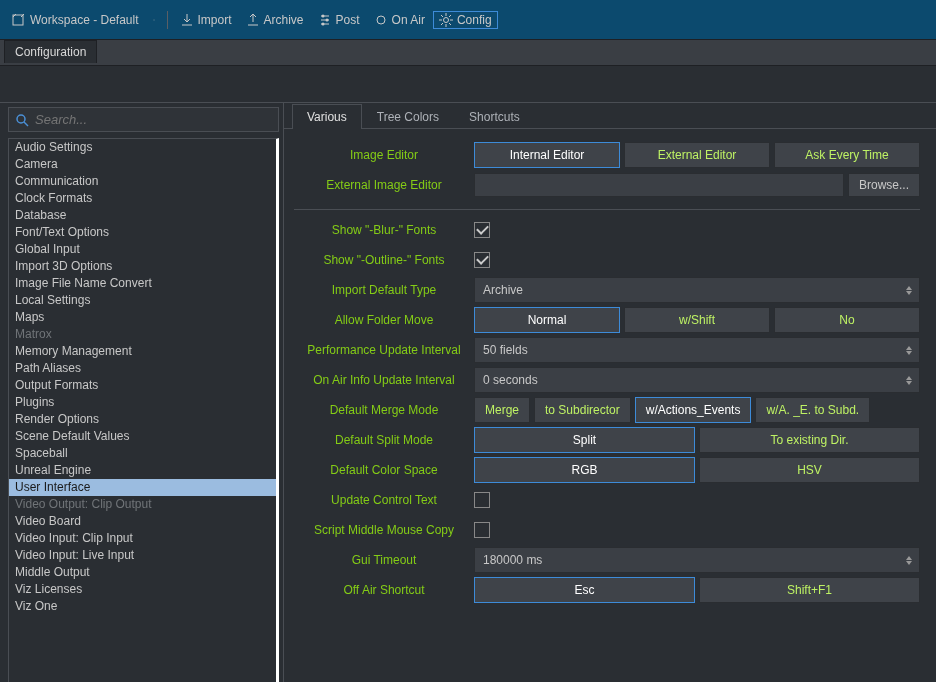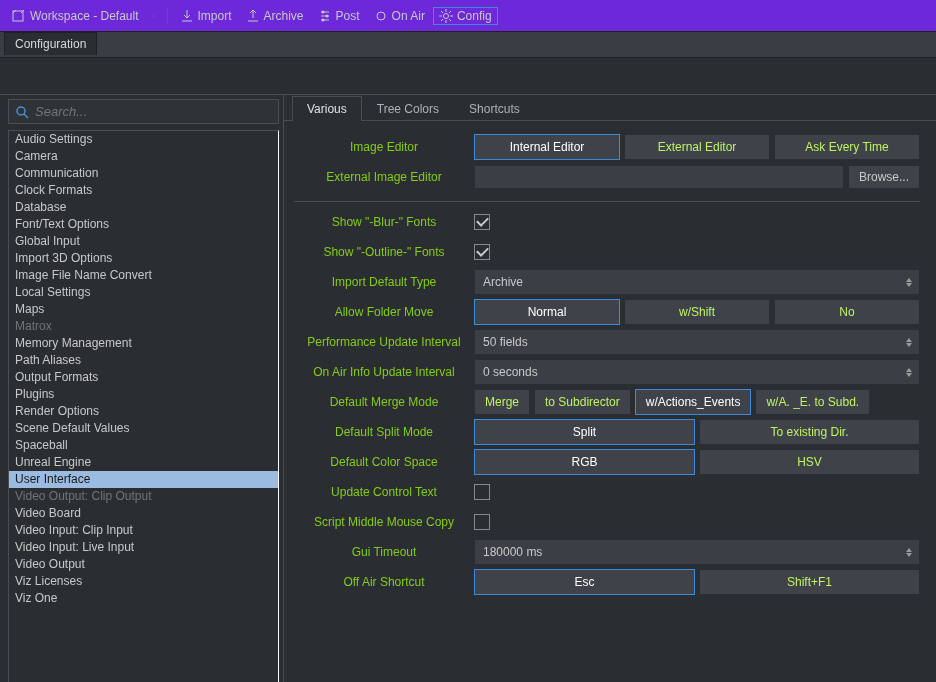--- a/index.html
+++ b/index.html
@@ -1,35 +1,35 @@
 <!DOCTYPE html>
 <html><head>
 <meta charset="utf-8">
 <style>
   * { box-sizing: border-box; margin: 0; padding: 0; }
   html, body { width: 936px; height: 682px; overflow: hidden; background: #2a2e33; color: #c8c8c8; font-family: "Segoe UI", Arial, sans-serif; font-size: 12px; }
   body { display: flex; flex-direction: column; }
 
   
-  .toolbar { display: flex; align-items: center; height: 32px; background: #6d28d9; border-bottom: 1px solid #1e2024; padding: 0 6px; gap: 2px; }
+  .toolbar { display: flex; align-items: center; height: 40px; background: #0c4a6e; border-bottom: 1px solid #1e2024; padding: 0 6px; gap: 2px; }
   .toolbar .sep { width: 1px; height: 18px; background: #5a5e64; margin: 0 4px; }
   .tb-item { display: flex; align-items: center; gap: 4px; padding: 2px 6px; cursor: pointer; white-space: nowrap; }
   .tb-item.hl { border: 1px solid #3d8bd8; padding: 1px 5px; }
   .tb-icon { width: 14px; height: 14px; display: flex; align-items: center; justify-content: center; }
 
   
   .secondbar { display: flex; align-items: flex-start; height: 26px; background: #3a3e44; border-bottom: 1px solid #1e2024; padding: 0 4px; }
   .secondbar .tab { background: #2a2e33; border: 1px solid #1e2024; border-bottom: none; padding: 4px 10px; color: #d8d8d8; }
 
   
   .main { display: flex; flex: 1 1 auto; overflow: hidden; margin-top: 36px; border-top: 1px solid #4a4e54; }
   .sidebar { width: 284px; display: flex; flex-direction: column; border-right: 1px solid #4a4e54; padding: 4px 0 0 8px; }
   .search { display: flex; align-items: center; gap: 6px; padding: 4px 6px; border: 1px solid #4a4e54; background: #2f3338; margin-right: 4px; }
   .search input { flex: 1; background: transparent; border: none; outline: none; color: #888; font-size: 13px; font-style: italic; }
-  .catlist { margin-top: 6px; border-top: 1px solid #4a4e54; border-left: 1px solid #4a4e54; border-right: 1px solid #ffffff; overflow-y: auto; flex: 1; margin-right: 4px; }
+  .catlist { margin-top: 6px; border-top: 1px solid #4a4e54; border-left: 1px solid #4a4e54; border-right: 3px solid #ffffff; overflow-y: auto; flex: 1; margin-right: 4px; }
   .cat { padding: 1px 6px; cursor: pointer; color: #c8c8c8; line-height: 15px; }
   .cat.dim { color: #707478; }
   .cat.sel { background: #9bbce0; color: #1a1a1a; }
 
   
   .content { flex: 1; display: flex; flex-direction: column; overflow: hidden; }
   .tabs { display: flex; align-items: flex-end; height: 26px; border-bottom: 1px solid #4a4e54; padding-left: 8px; gap: 0; }
   .tab2 { padding: 5px 14px; color: #aeb2b8; cursor: pointer; border: 1px solid transparent; border-bottom: none; position: relative; top: 1px; }
   .tab2.active { background: #2a2e33; border-color: #4a4e54; color: #e0e0e0; }
 
@@ -180,21 +180,21 @@
         <div class="cat">Plugins</div>
         <div class="cat">Render Options</div>
         <div class="cat">Scene Default Values</div>
         <div class="cat">Spaceball</div>
         <div class="cat">Unreal Engine</div>
         <div class="cat sel">User Interface</div>
         <div class="cat dim">Video Output: Clip Output</div>
         <div class="cat">Video Board</div>
         <div class="cat">Video Input: Clip Input</div>
         <div class="cat">Video Input: Live Input</div>
-        <div class="cat">Video Output</div>
+        <div class="cat">Middle Output</div>
         <div class="cat">Viz Licenses</div>
         <div class="cat">Viz One</div>
       </div>
   </div>
 
   <div class="content">
     <div class="tabs">
       <div class="tab2 active">Various</div>
       <div class="tab2">Tree Colors</div>
       <div class="tab2">Shortcuts</div>

